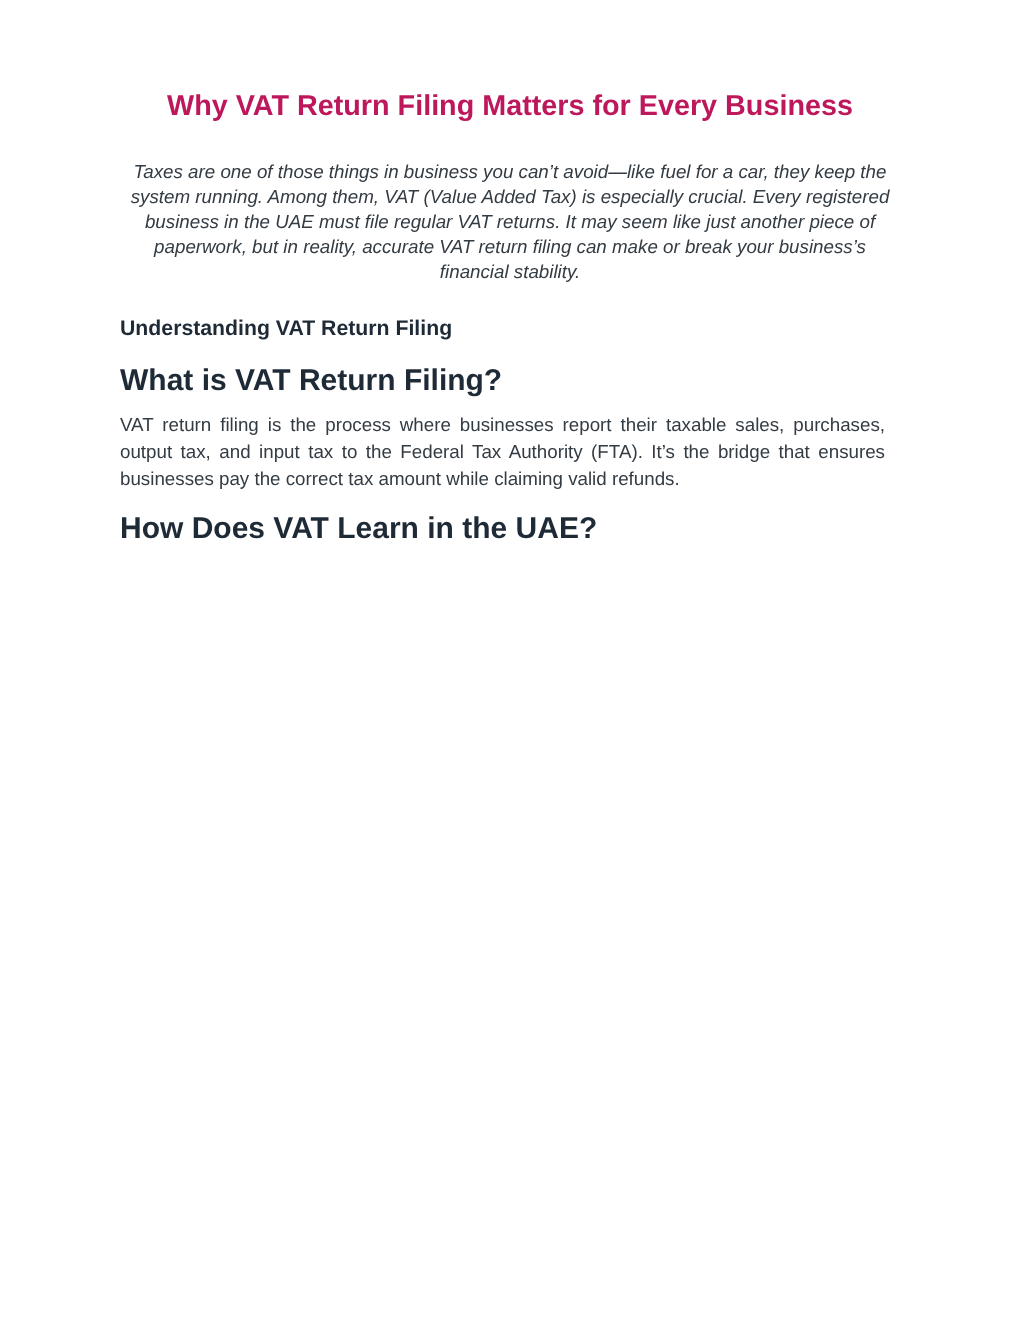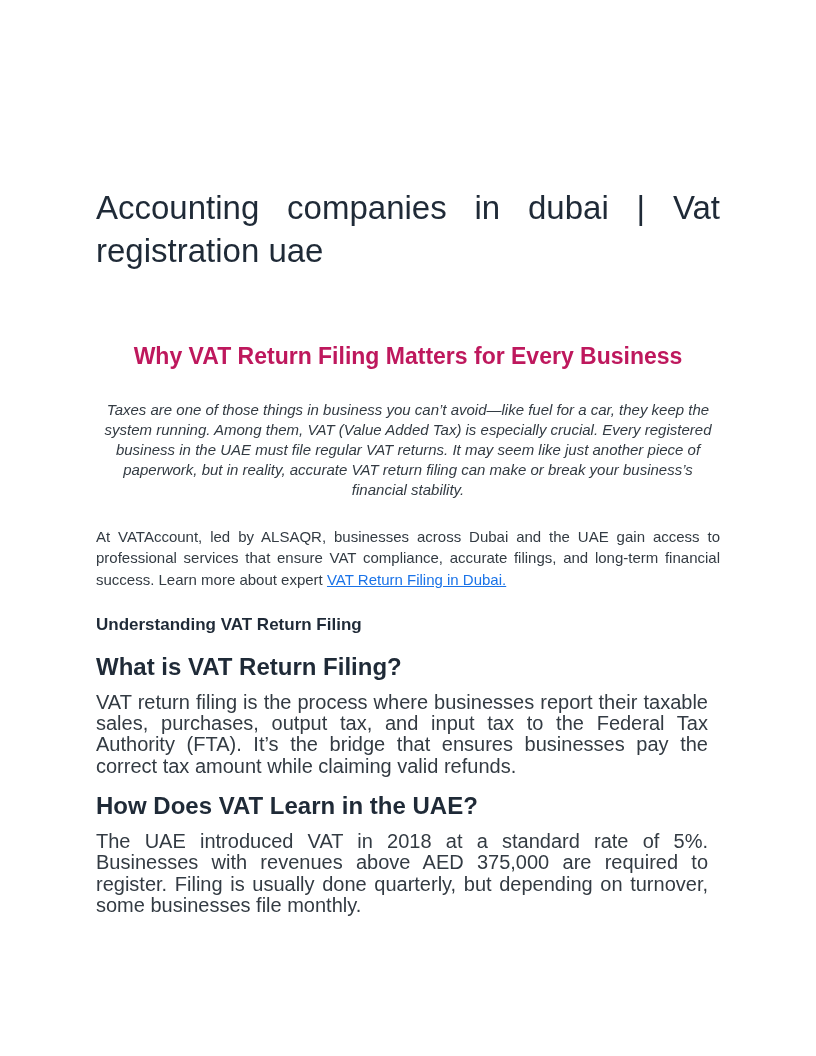--- a/index.html
+++ b/index.html
@@ -61,47 +61,44 @@
   }
   .h3 {
     margin: 18px 0 0 0;
     font-size: 24px;
     line-height: 22px;
     font-weight: 700;
     color: #1f2a37;
   }
   .p-body {
     margin: 14px 12px 0 0;
-    font-size: 20px;
+    font-size: 15px;
     line-height: 21.3px;
     text-align: justify;
     text-justify: inter-word;
   }
   a.doc-link {
     color: #1a73e8;
     text-decoration: underline;
     cursor: pointer;
   }
 </style>
 </head>
 <body>
 
 <div class="page">
 
-  <h1 class="doc-title">Accounting companies in dubai | Vat registration uae</h1>
 
   <h2 class="h-center">Why VAT Return Filing Matters for Every Business</h2>
 
   <p class="p-center">Taxes are one of those things in business you can’t avoid—like fuel for a car, they keep the system running. Among them, VAT (Value Added Tax) is especially crucial. Every registered business in the UAE must file regular VAT returns. It may seem like just another piece of paperwork, but in reality, accurate VAT return filing can make or break your business’s financial stability.</p>
 
-  <p class="p-just"><span>At VATAccount, led by ALSAQR, businesses across Dubai and the UAE gain access to professional services that ensure VAT compliance, accurate filings, and long-term financial success. Learn more about expert </span><a class="doc-link" href="#">VAT Return Filing in Dubai.</a></p>
 
   <h2 class="h2">Understanding VAT Return Filing</h2>
 
   <h3 class="h3">What is VAT Return Filing?</h3>
 
   <p class="p-body">VAT return filing is the process where businesses report their taxable sales, purchases, output tax, and input tax to the Federal Tax Authority (FTA). It’s the bridge that ensures businesses pay the correct tax amount while claiming valid refunds.</p>
 
   <h3 class="h3">How Does VAT Learn in the UAE?</h3>
 
-  <p class="p-body">The UAE introduced VAT in 2018 at a standard rate of 5%. Businesses with revenues above AED 375,000 are required to register. Filing is usually done quarterly, but depending on turnover, some businesses file monthly.</p>
 
 </div>
 
 </body></html>

